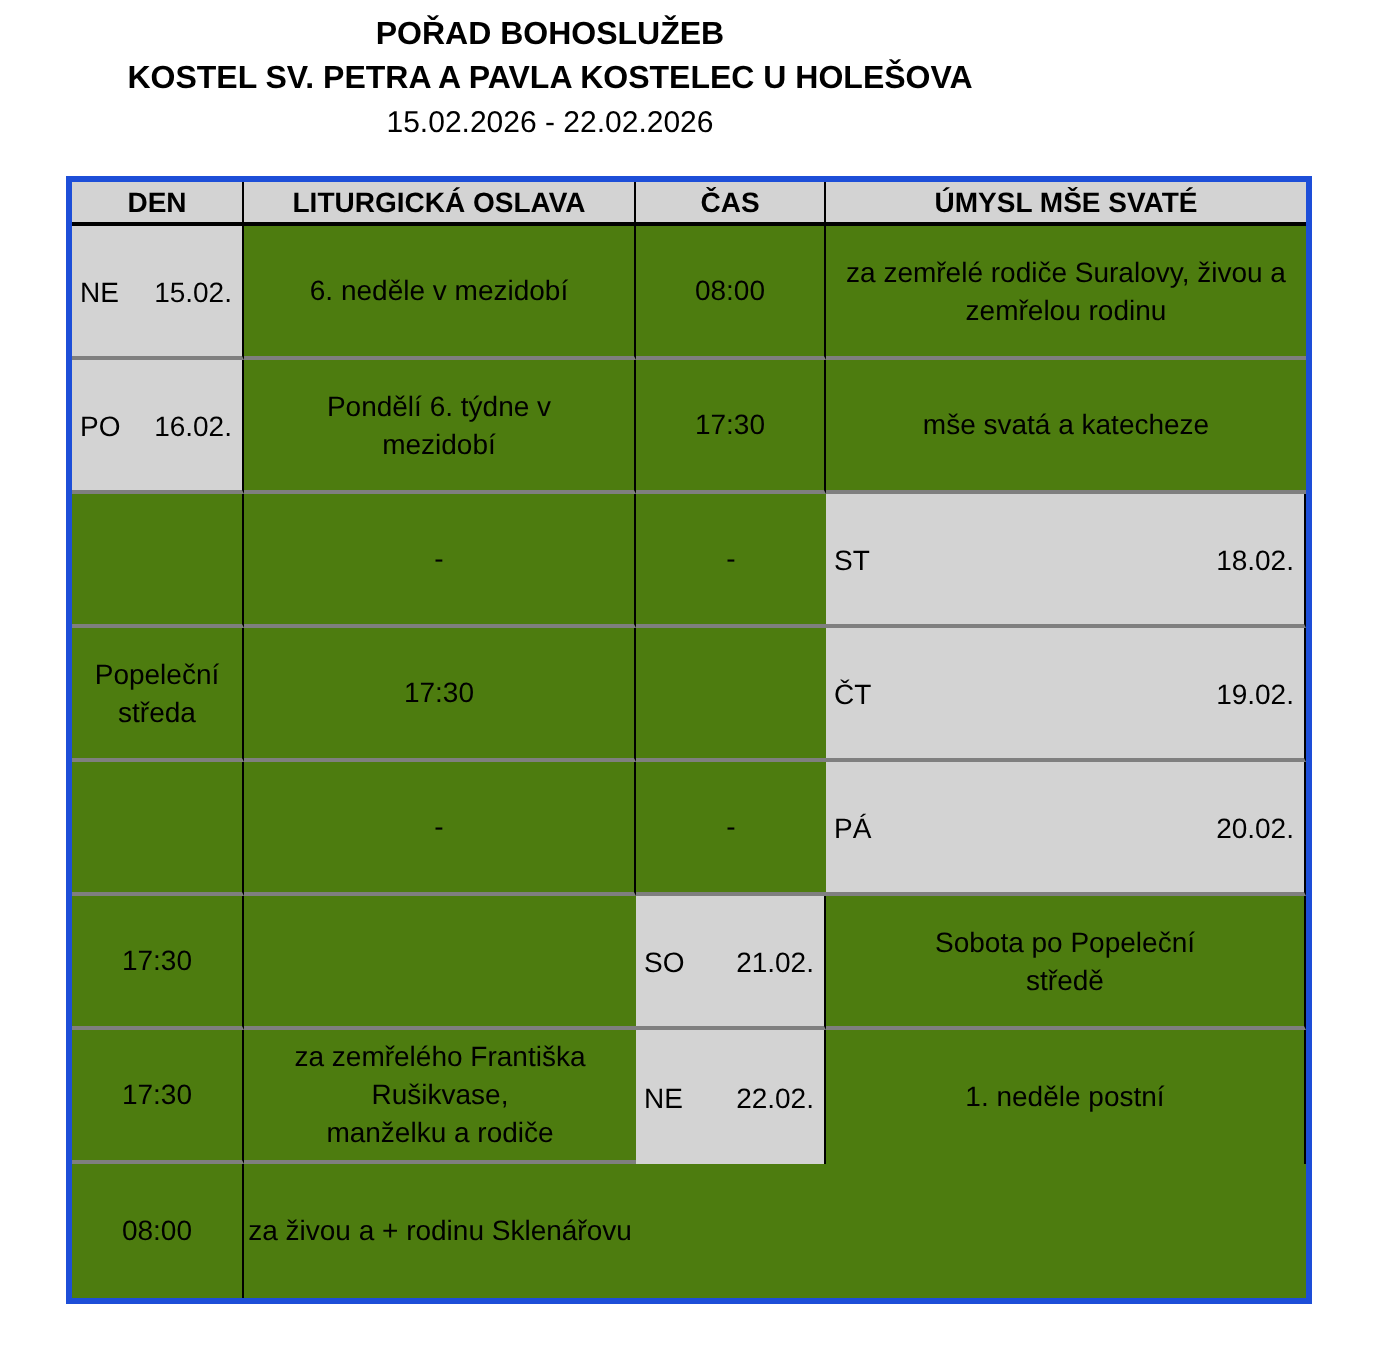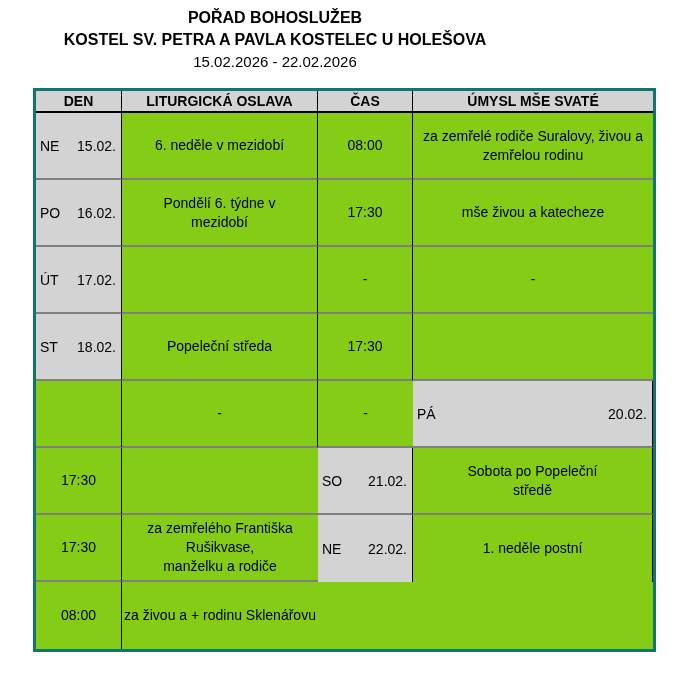--- a/index.html
+++ b/index.html
@@ -30,25 +30,25 @@
   }
   .doc-daterange {
     font-size: 15px;
     font-weight: normal;
     line-height: 22px;
     white-space: nowrap;
   }
   .schedule-table {
     margin: 15px 0 0 33px;
     width: 623px;
-    border: 3px solid #0f766e;
+    border: 3px solid #1d4ed8;
     display: grid;
     grid-template-columns: 86px 196px 95px 240px;
     grid-template-rows: 22px repeat(8, 67px);
-    background: #84cc16;
+    background: #4d7c0f;
   }
   .hcell {
     background: #d3d3d3;
     font-size: 14px;
     font-weight: bold;
     display: flex;
     align-items: center;
     justify-content: center;
     border-right: 1px solid #000000;
     border-bottom: 2px solid #000000;
@@ -112,38 +112,38 @@
     <div class="cell last">za zemřelé rodiče Suralovy, živou a
 zemřelou rodinu</div>
 
     <div class="day-cell">
       <span>PO</span>
       <span>16.02.</span>
     </div>
     <div class="cell">Pondělí 6. týdne v
 mezidobí</div>
     <div class="cell">17:30</div>
-    <div class="cell last">mše živou a katecheze</div>
+    <div class="cell last">mše svatá a katecheze</div>
 
-    <div class="day-cell">
-      <span>ÚT</span>
-      <span>17.02.</span>
-    </div>
     <div class="cell"></div>
     <div class="cell">-</div>
     <div class="cell last">-</div>
 
     <div class="day-cell">
       <span>ST</span>
       <span>18.02.</span>
     </div>
     <div class="cell">Popeleční středa</div>
     <div class="cell">17:30</div>
     <div class="cell last"></div>
 
+    <div class="day-cell">
+      <span>ČT</span>
+      <span>19.02.</span>
+    </div>
     <div class="cell"></div>
     <div class="cell">-</div>
     <div class="cell last">-</div>
 
     <div class="day-cell">
       <span>PÁ</span>
       <span>20.02.</span>
     </div>
     <div class="cell">17:30</div>
     <div class="cell last"></div>

